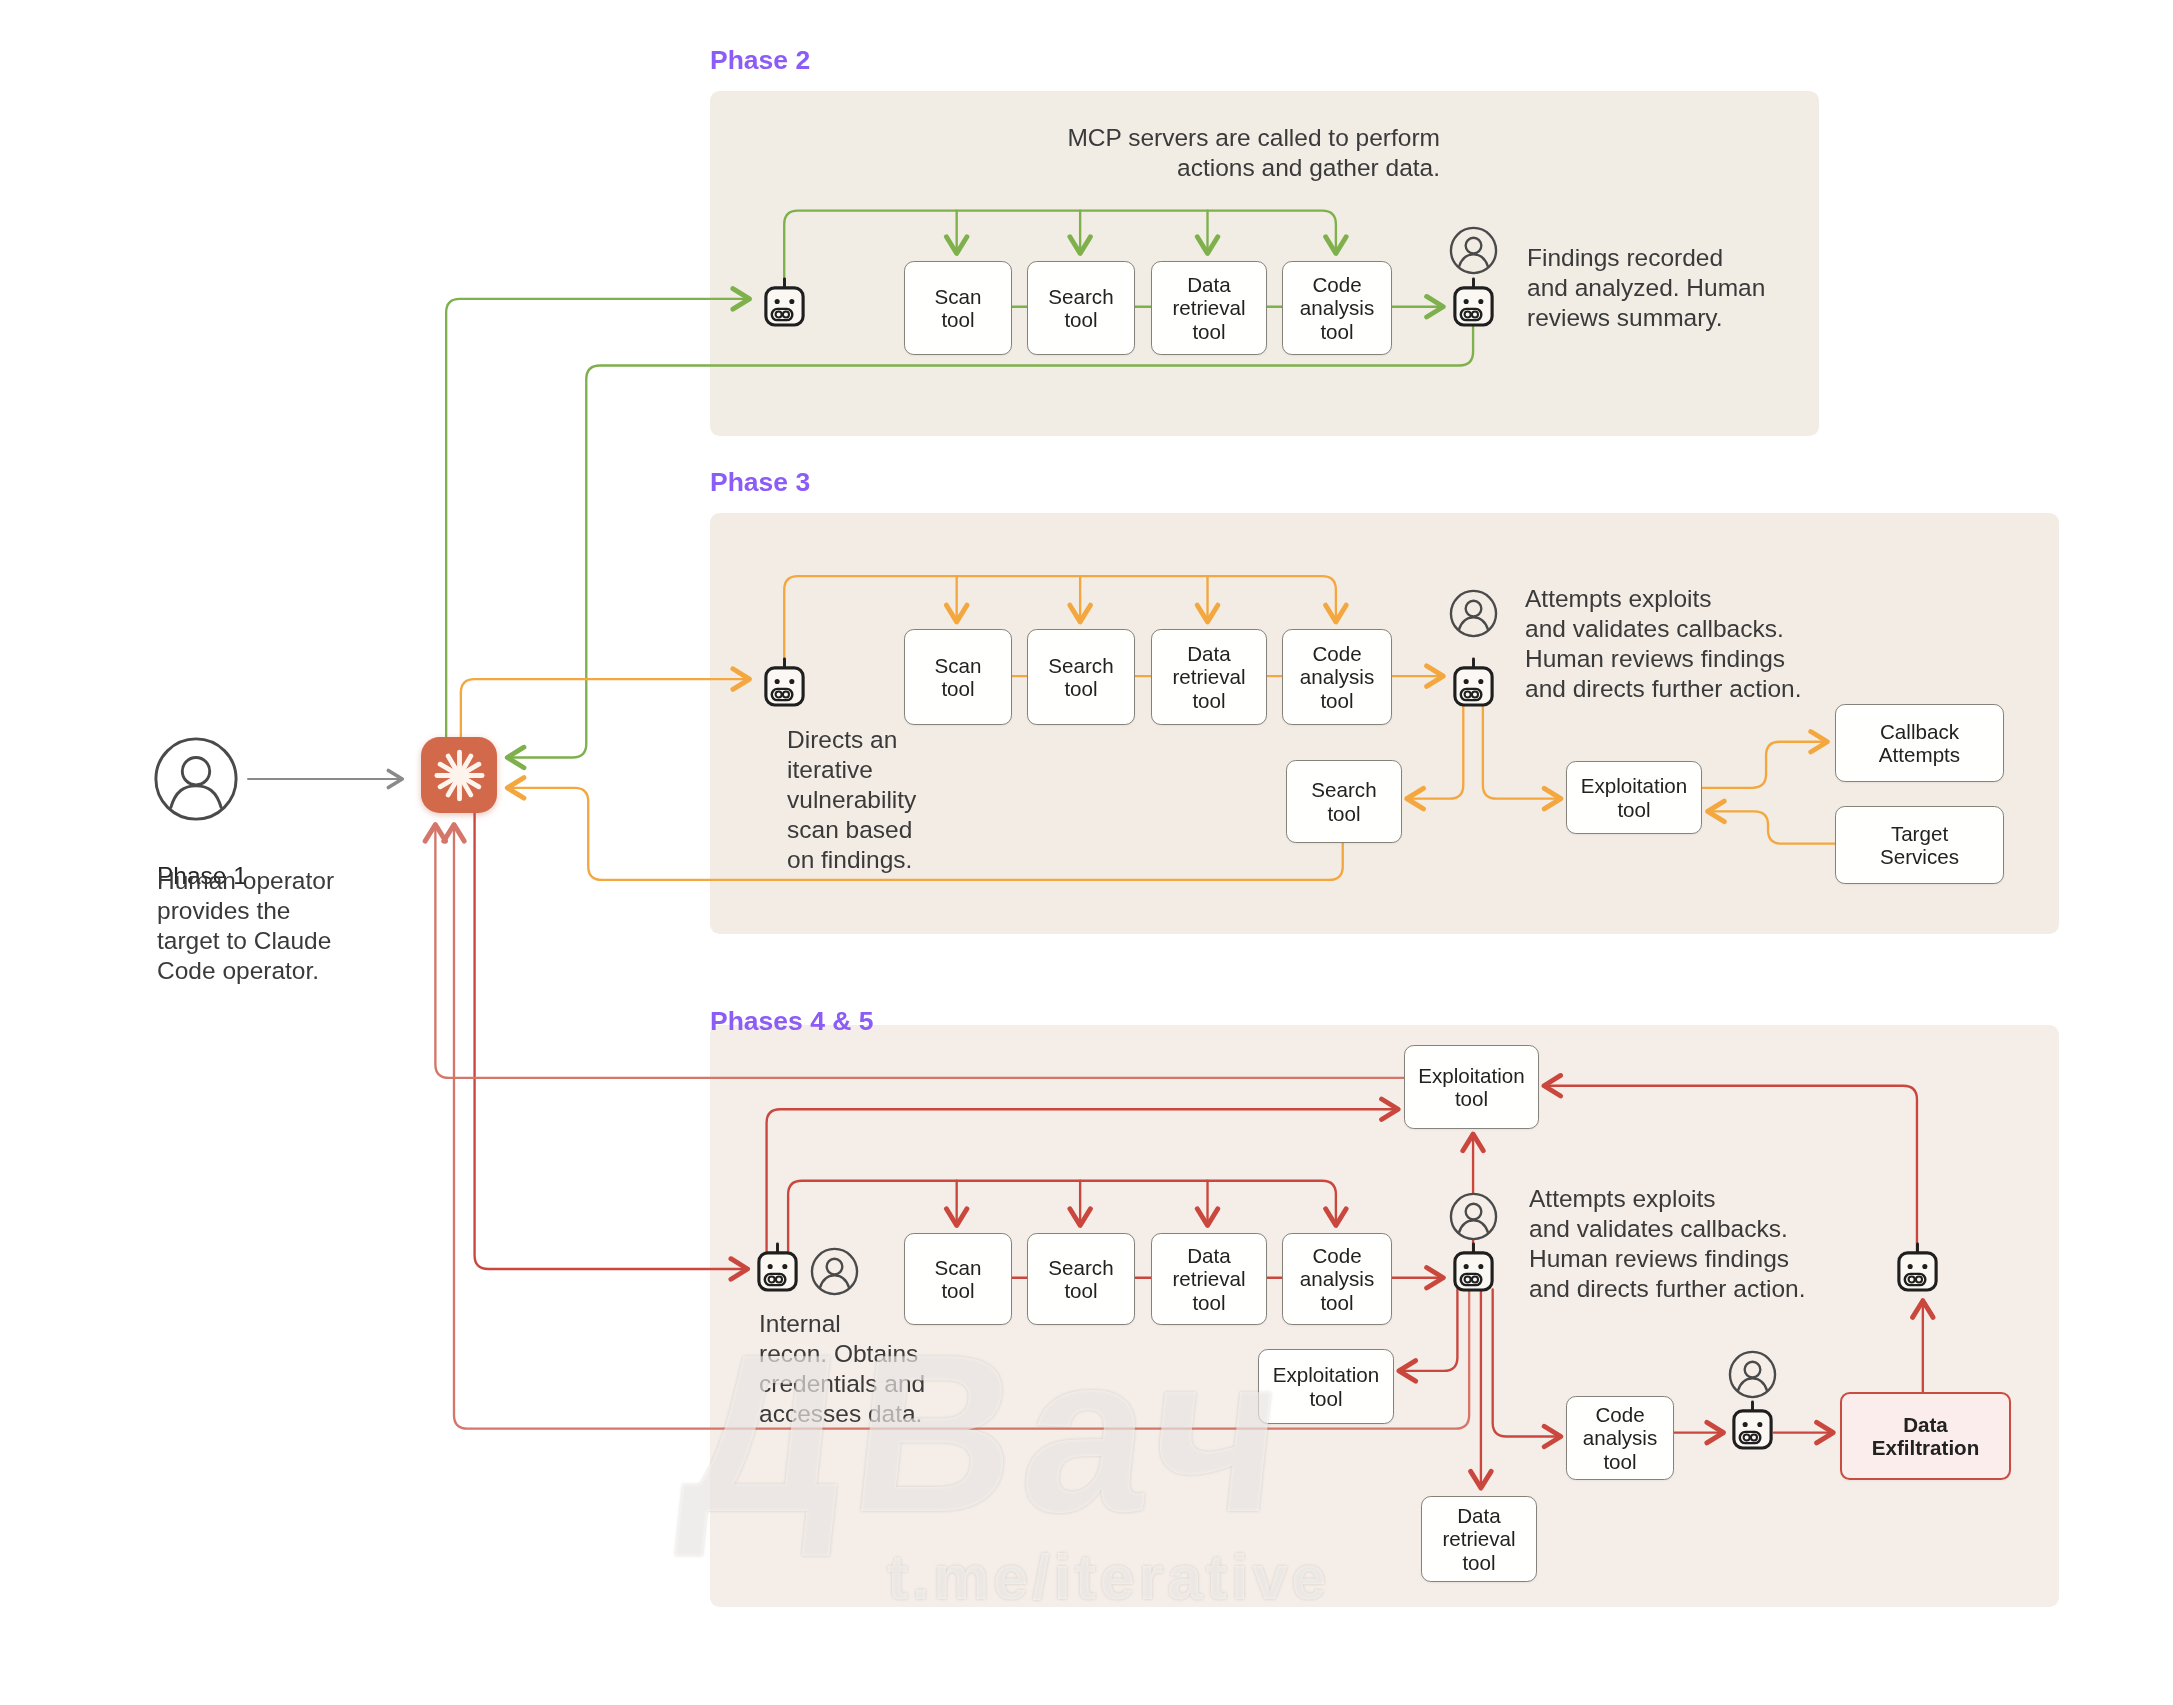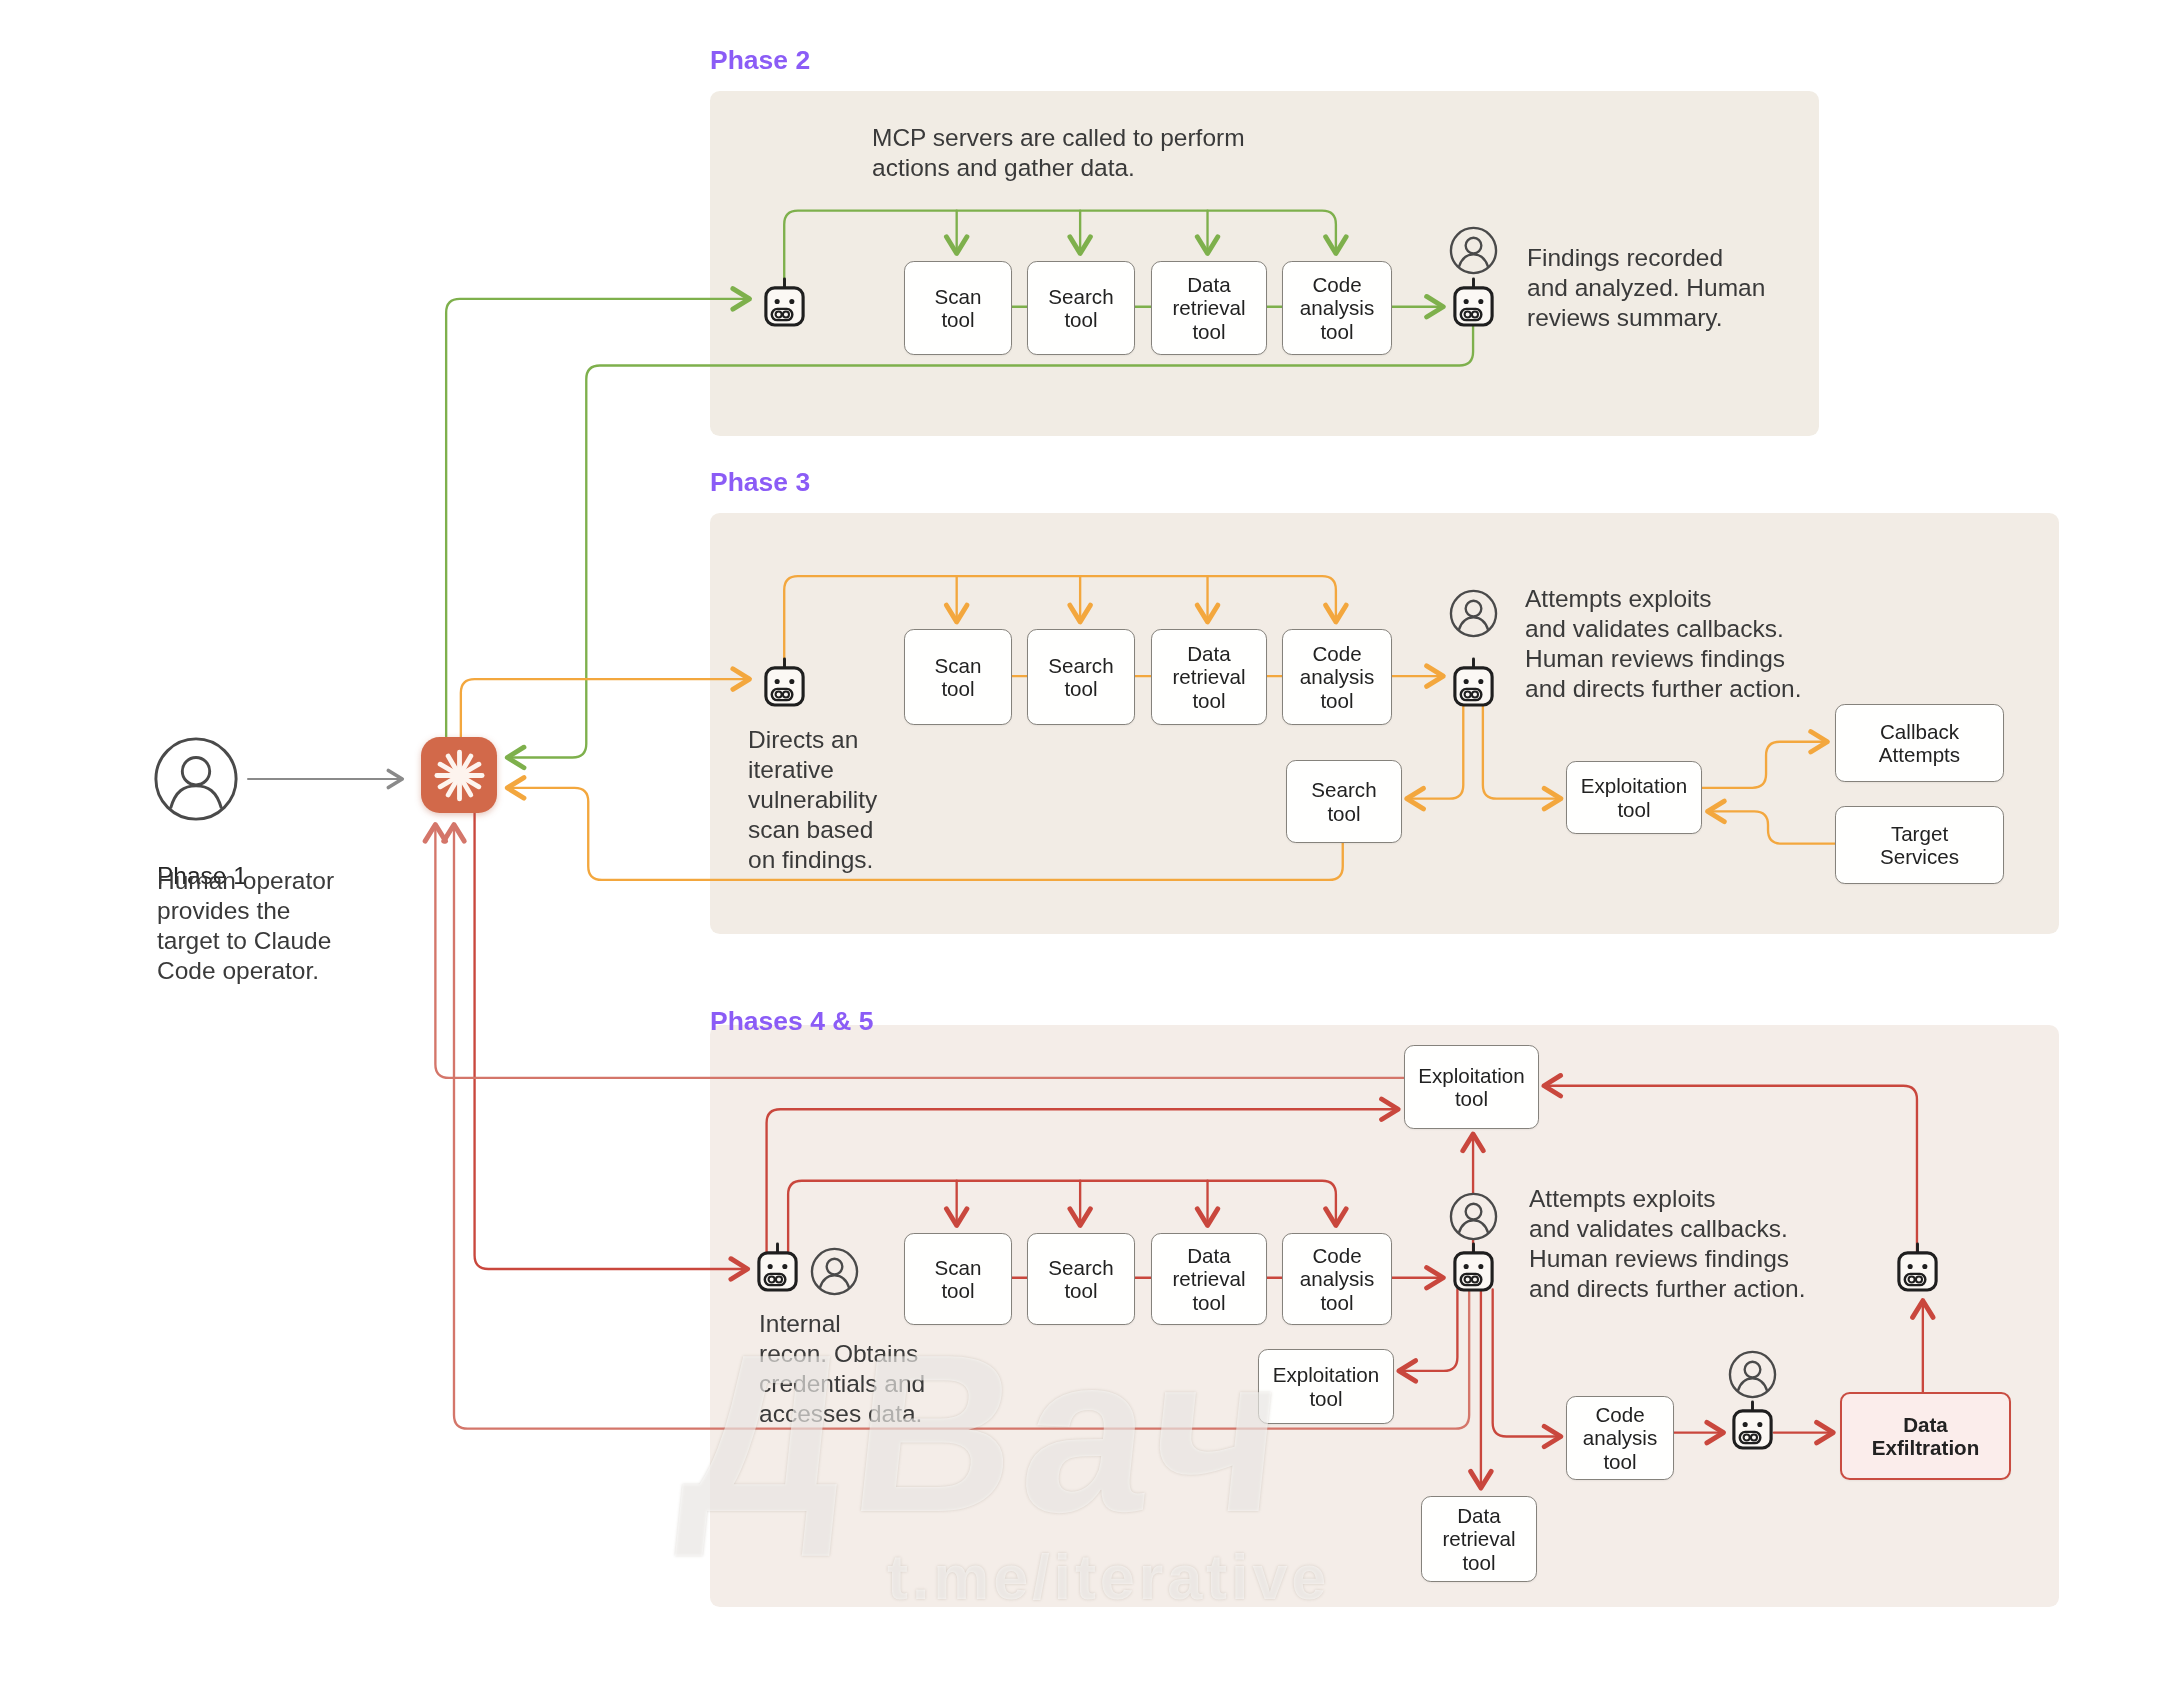--- a/index.html
+++ b/index.html
@@ -1,21 +1,21 @@
 <!DOCTYPE html>
 <html><head>
 <meta charset="utf-8">
 <style>
   html,body{margin:0;padding:0}
   body{width:2174px;height:1705px;position:relative;background:#ffffff;
        font-family:"Liberation Sans",sans-serif;overflow:hidden}
   .panel{position:absolute;border-radius:9.8px;z-index:1}
   .hdr{position:absolute;font-size:26.5px;font-weight:bold;color:#8b5cf6;z-index:4}
   .note{position:absolute;font-size:24.5px;line-height:30px;color:#3a3a3a;white-space:pre-line;z-index:4}
-  .note.center{text-align:left}
+  .note.center{text-align:right}
   .note .b{font-weight:normal;color:#252525}
   .box{position:absolute;display:flex;align-items:center;justify-content:center;text-align:center;
        background:#fffffe;border:1.7px solid #85827c;border-radius:9.8px;
        font-size:20.6px;line-height:23.5px;color:#222;white-space:pre-line;z-index:4;
        box-shadow:0 1px 2px rgba(0,0,0,0.05)}
   .box.exfil{background:#fbedeb;border:2px solid #c94c41;font-weight:bold}
   .icon{position:absolute;z-index:4}
   .wires{position:absolute;left:0;top:0;z-index:3}
   .claude{position:absolute;left:421px;top:737px;width:76px;height:76px;border-radius:18.6px;
           background:#d2694a;z-index:4;box-shadow:0 2px 5.9px rgba(180,90,60,0.35);
@@ -123,21 +123,21 @@
 provides the
 target to Claude
 Code operator.</div>
 
 <div class="note center" style="left:872px;top:123px;width:568px">MCP servers are called to perform
 actions and gather data.</div>
 <div class="note" style="left:1527px;top:243px">Findings recorded
 and analyzed. Human
 reviews summary.</div>
 
-<div class="note" style="left:748px;top:725px">Directs an
+<div class="note" style="left:787px;top:725px">Directs an
 iterative
 vulnerability
 scan based
 on findings.</div>
 <div class="note" style="left:1525px;top:584px">Attempts exploits
 and validates callbacks.
 Human reviews findings
 and directs further action.</div>
 
 <div class="note" style="left:759px;top:1309px">Internal

